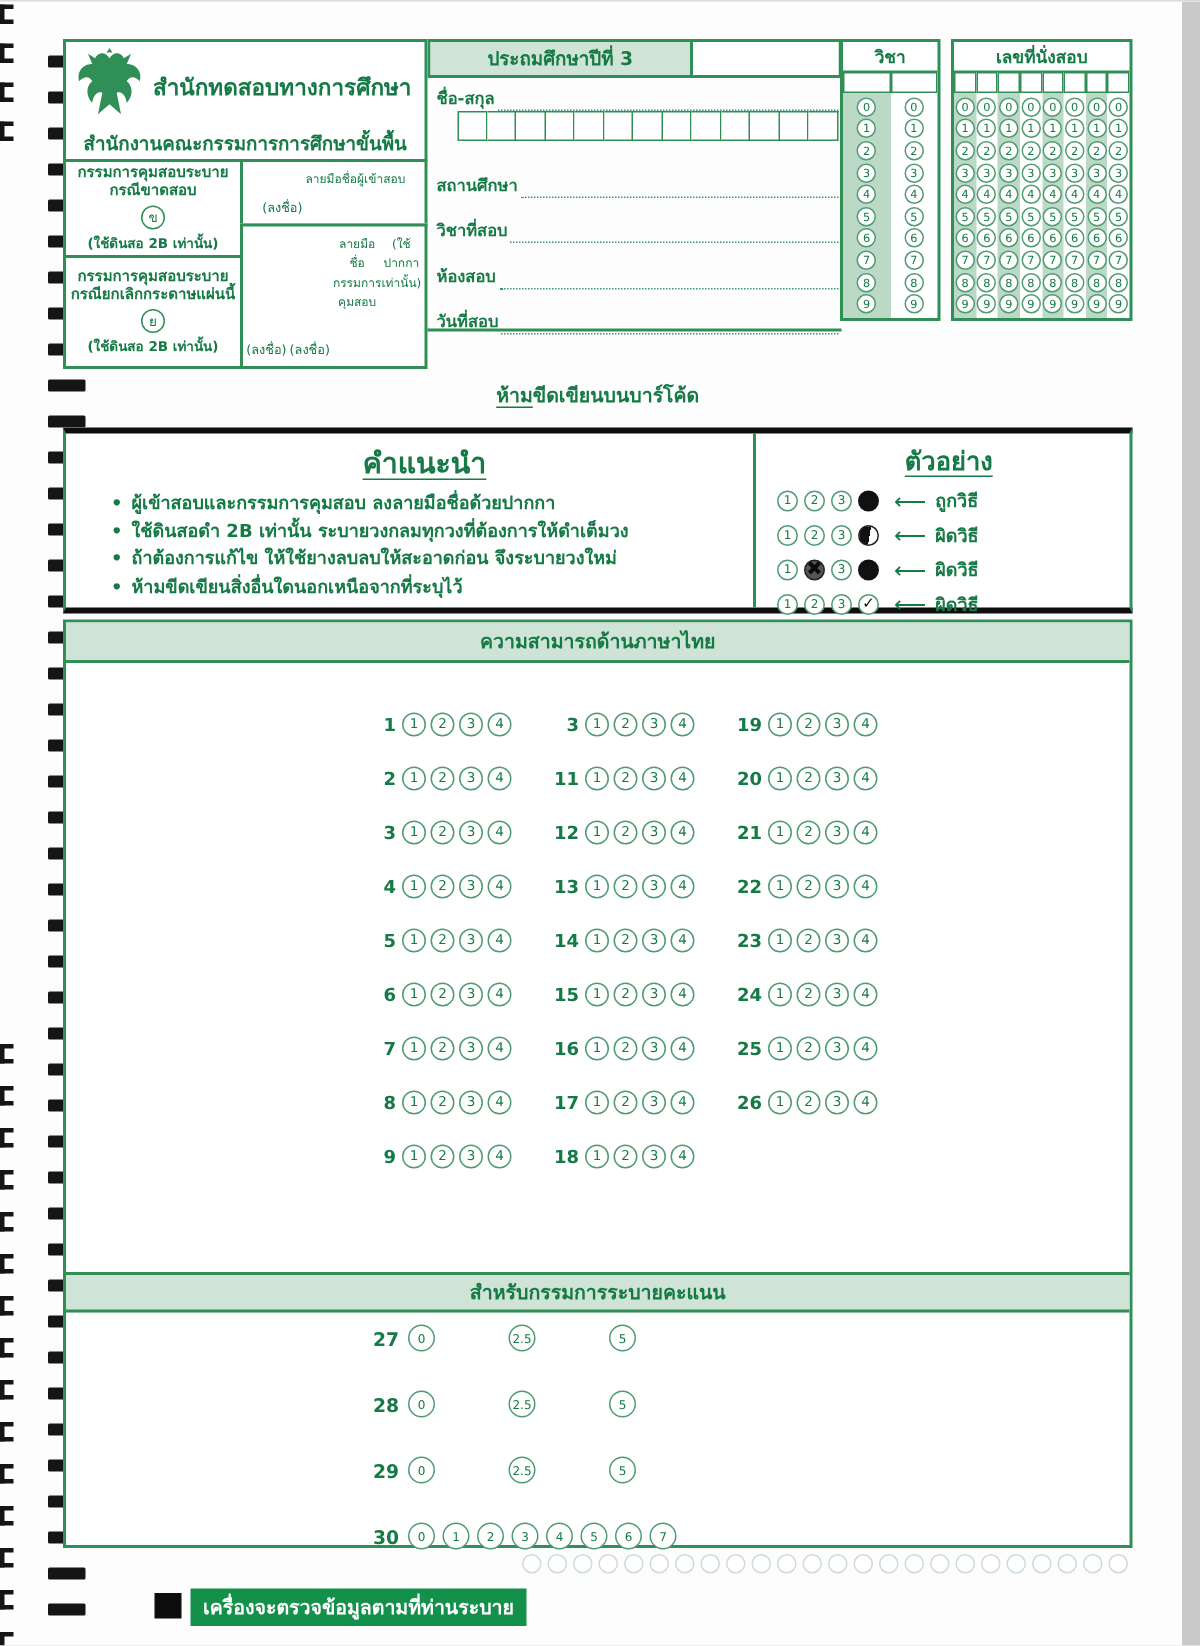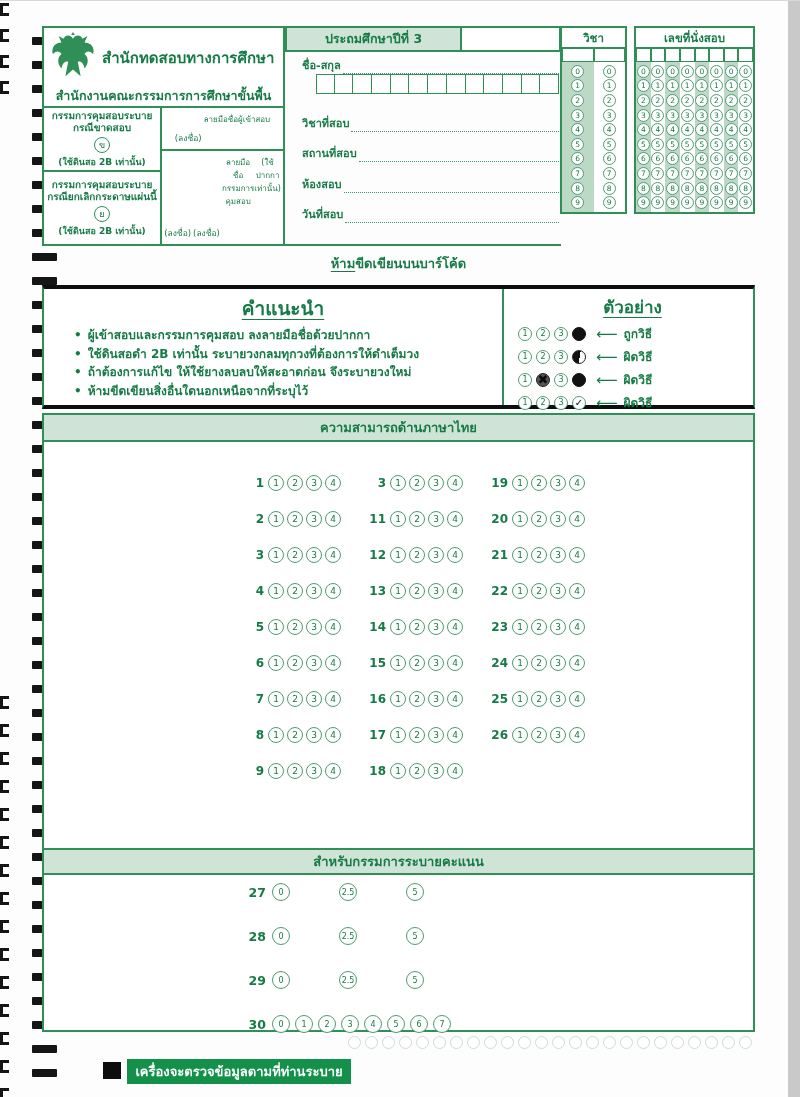--- a/index.html
+++ b/index.html
@@ -28,21 +28,21 @@
   .cbox .n{font-size:9px; font-weight:bold; color:var(--dgreen);}
   .sbox{display:flex; flex-direction:row; justify-content:center; padding:4px 6px;}
   .signrow{display:flex; align-items:flex-end; font-size:8.5px; color:var(--dgreen); margin-top:6px;}
   .dotline{flex:1; border-bottom:1.5px dotted #3f9468; height:10px; margin-left:2px;}
   .caption{text-align:center; font-size:8px; color:var(--dgreen); margin-top:1px;}
   
   #grade-band{left:285px; top:25px; width:276px; height:26px; display:flex;}
   #grade-band .cell1{flex:0 0 175px; background:var(--band); border-right:2px solid var(--green);
      display:flex; align-items:center; justify-content:center; font-size:12.5px; font-weight:bold; color:var(--dgreen);}
   #grade-band .cell2{flex:1; background:#fff;}
-  #mid-block{position:absolute; left:285px; top:51px; width:276px; height:194px; border-bottom:2px solid var(--green); padding:4px 2px 0 17px;}
+  #mid-block{position:absolute; left:285px; top:51px; width:276px; height:169px; border-bottom:2px solid var(--green); padding:4px 2px 0 6px;}
   .fieldrow{display:flex; align-items:flex-end; font-size:11px; font-weight:bold; color:var(--dgreen);}
   #id-label{font-size:10px; font-weight:bold; color:var(--dgreen); margin:3px 0 2px 14px;}
   #id-boxes{display:flex; margin-left:14px;}
   .id-cell{width:19.5px; height:20px; border:1.5px solid var(--green); border-left:none; background:#fff;}
   .id-cell:first-child{border-left:1.5px solid var(--green);}
   #mid-fields{display:flex; flex-direction:column; margin-top:7px;}
   #mid-fields .fieldrow{margin-top:12.5px;}
   
   .digit-box{position:absolute; top:25px; height:188px; border:2px solid var(--green); background:#fff; display:flex; flex-direction:column;}
   #subject-box{left:560px; width:67px;}
@@ -247,25 +247,25 @@
         <span class="id-cell"></span>
         <span class="id-cell"></span>
         <span class="id-cell"></span>
         <span class="id-cell"></span>
         <span class="id-cell"></span>
         <span class="id-cell"></span>
         <span class="id-cell"></span>
       </div>
     <div id="mid-fields">
         <div class="fieldrow">
+          <span>สถานศึกษา</span>
+          <span class="dotline"></span>
+        </div>
+        <div class="fieldrow">
           <span>วิชาที่สอบ</span>
-          <span class="dotline"></span>
-        </div>
-        <div class="fieldrow">
-          <span>สถานที่สอบ</span>
           <span class="dotline"></span>
         </div>
         <div class="fieldrow">
           <span>ห้องสอบ</span>
           <span class="dotline"></span>
         </div>
         <div class="fieldrow">
           <span>วันที่สอบ</span>
           <span class="dotline"></span>
         </div>

